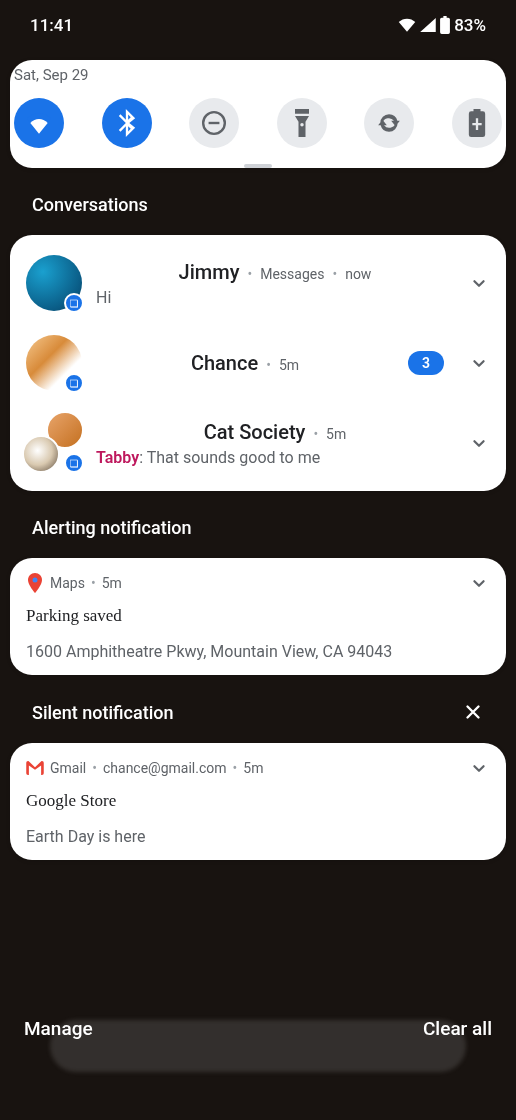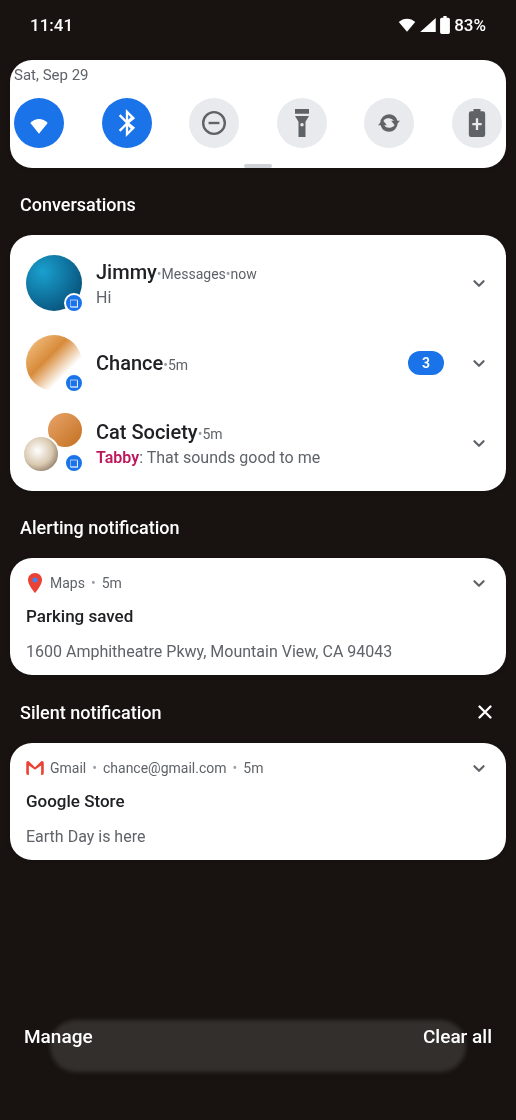--- a/index.html
+++ b/index.html
@@ -75,21 +75,21 @@
   background: #cfd2d7;
   border-radius: 2px;
   margin: 6px auto 0;
 }
 
 
 .section-header {
   font-size: 18px;
   font-weight: 500;
   color: #fff;
-  padding: 26px 20px 10px;
+  padding: 26px 32px 10px;
 }
 .section-header.row {
   display: flex;
   justify-content: space-between;
   align-items: center;
 }
 
 
 .conv-card { padding: 8px 16px; }
 .conv-item {
@@ -128,22 +128,24 @@
   background: #1a73e8;
   border: 2px solid #fff;
   display:flex;align-items:center;justify-content:center;
   font-size:10px;
   color:#fff;
 }
 .conv-body { flex: 1; min-width: 0; }
 .conv-title-row {
   display: flex;
   align-items: baseline;
+  gap: 8px;
   color: #5f6368;
   font-size: 14px;
+  justify-content: center;
 }
 .conv-title {
   font-size: 20px;
   font-weight: 500;
   color: #202124;
 }
 .dot { color:#9aa0a6; }
 .conv-preview {
   font-size: 16px;
   color: #5f6368;
@@ -183,31 +185,32 @@
 .app-icon {
   width:18px; height:18px;
   display:flex;align-items:center;justify-content:center;
 }
 .app-name { color: #5f6368; }
 .notif-title {
   font-size: 17px;
   font-weight: 500;
   color: #202124;
   margin-top: 12px;
+  font-family: Liberation Serif, serif;
 }
 .notif-body {
   font-size: 16px;
   color: #5f6368;
   margin-top: 16px;
 }
 
 
 .footer-row {
   position: absolute;
-  bottom: 72px;
+  bottom: 80px;
   left:0; right:0;
   padding: 0 24px;
   display:flex;
   justify-content:space-between;
   font-size:19px;
   font-weight:500;
 }
 .blurbar {
   position:absolute;
   bottom:48px;

